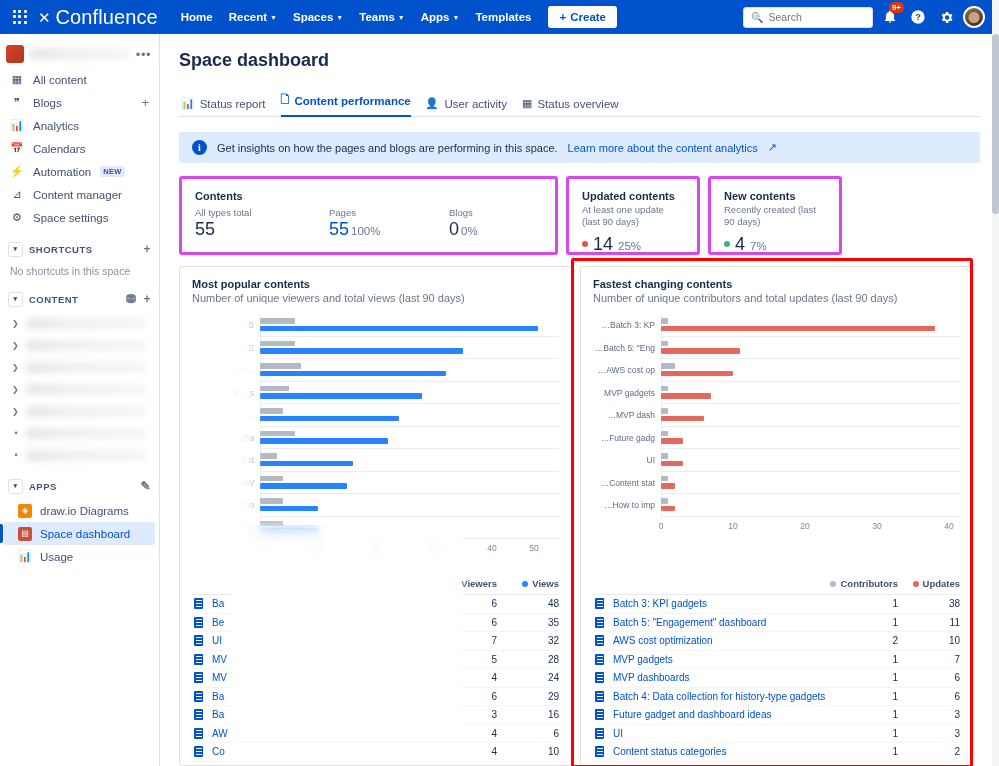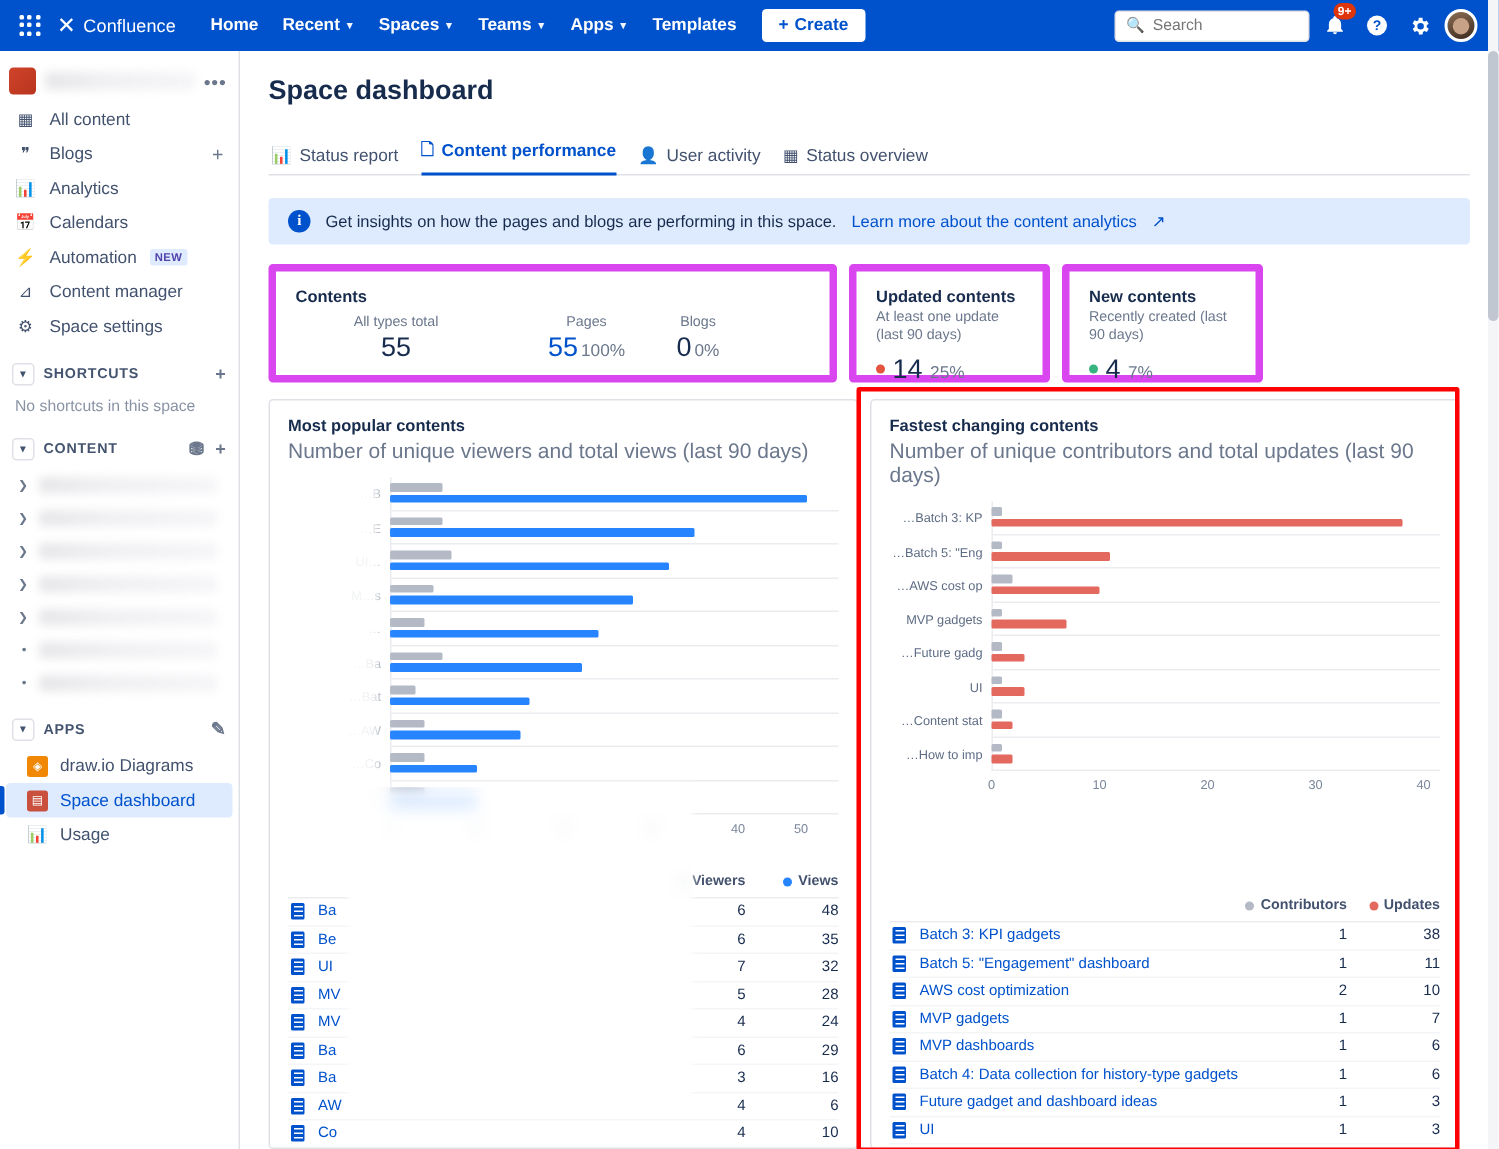--- a/index.html
+++ b/index.html
@@ -27,21 +27,21 @@
     gap: 2px; padding: 5px;
     cursor: pointer;
   }
   .app-switcher i { background: #fff; border-radius: 1px; display:block; width:3px; height:3px;}
   .brand {
     display: flex; align-items: center; gap: 5px;
     margin-left: 6px; margin-right: 16px;
     color: #fff;
   }
   .brand-logo { font-size: 15px; line-height: 1; }
-  .brand-name { font-size: 12px; font-weight: 400; letter-spacing: .1px; }
+  .brand-name { font-size: 20px; font-weight: 400; letter-spacing: .1px; }
   .nav-links { display: flex; align-items: center; gap: 2px; }
   .nav-link {
     color: #fff; font-size: 11.5px; font-weight: 600;
     padding: 6px 7px; border-radius: 3px; cursor: pointer;
     display: flex; align-items: center; gap: 3px;
     white-space: nowrap; position: relative;
   }
   .nav-link .caret { font-size: 7px; opacity: .95; }
   .nav-link.active::after {
     content: ''; position: absolute; left: 6px; right: 6px; bottom: -8px;
@@ -211,47 +211,47 @@
   .info-circle {
     width:15px; height:15px; border-radius:50%;
     background:#0052CC; color:#fff; font-size:10px; font-weight:700;
     display:flex; align-items:center; justify-content:center;
     font-family:"Liberation Serif", serif; flex-shrink:0;
   }
   .info-link { color:#0052CC; cursor:pointer; }
 
   .cards-row { display:flex; gap: 8px; margin-top: 13px; }
   .card {
-    background:#fff; border:5px solid #d946ef; border-radius:3px;
+    background:#fff; border:3px solid #d946ef; border-radius:3px;
     padding: 11px 13px; height: 79px;
   }
   .card-contents { width: 379px; }
   .card-sm { width: 134px; }
   .card-title { font-size: 11px; font-weight: 700; color:#172b4d; }
   .card-sub { font-size: 9.5px; color:#6b778c; margin-top: 2px; line-height: 1.25; }
-  .metrics { display:flex; margin-top: 5px; text-align: center; }
+  .metrics { display:flex; margin-top: 5px; }
   .metric { }
   .metric .lbl { font-size: 9.5px; color:#6b778c; }
   .metric .val { font-size: 18px; font-weight: 400; color:#172b4d; margin-top: 1px; }
   .metric .val .pct { font-size: 11.5px; color:#6b778c; margin-left: 2px; }
   .metric .val.blue { color:#0052CC; }
   .stat-line { display:flex; align-items:baseline; gap:5px; margin-top: 6px; }
   .dot { width:6px; height:6px; border-radius:50%; display:inline-block; flex-shrink:0; position:relative; top:-3px;}
   .stat-num { font-size: 18px; font-weight: 400; color:#172b4d; }
   .stat-pct { font-size: 11.5px; color:#6b778c; }
 
   
   .panels { display:flex; gap: 8px; margin-top: 11px; position: relative; }
   .panel {
     border:1px solid #dfe1e6; border-radius:3px; background:#fff;
     width: 393px; height: 500px; padding: 11px 12px 0 12px;
     position: relative; overflow: hidden;
   }
   .panel-title { font-size: 11px; font-weight: 700; color:#172b4d; }
-  .panel-sub { font-size: 14px; color:#6b778c; margin-top:2px; }
+  .panel-sub { font-size: 11px; color:#6b778c; margin-top:2px; }
 
   .highlight-box {
     position: absolute; left: 392px; top: -8px;
     width: 402px; height: 510px;
     border: 3px solid #ff0000; border-radius: 2px;
     pointer-events: none; z-index: 40;
   }
 
   
   .chart { position:relative; margin-top: 10px; height: 250px; }
@@ -798,20 +798,29 @@
             <div class="crow">
               <div class="clabel">MVP gadgets</div>
               <div class="cbars">
                 <div class="vgrid-zero"></div>
                 <div class="bar top" style="background: rgb(179, 186, 197); width: 7.2px;"></div>
                 <div class="bar bot" style="background: rgb(227, 104, 94); width: 50.4px;"></div>
                 <div class="gridline"></div>
               </div>
             </div>
             <div class="crow">
+              <div class="clabel">MVP dash…</div>
+              <div class="cbars">
+                <div class="vgrid-zero"></div>
+                <div class="bar top" style="background: rgb(179, 186, 197); width: 7.2px;"></div>
+                <div class="bar bot" style="background: rgb(227, 104, 94); width: 43.2px;"></div>
+                <div class="gridline"></div>
+              </div>
+            </div>
+            <div class="crow">
               <div class="clabel">Future gadg…</div>
               <div class="cbars">
                 <div class="vgrid-zero"></div>
                 <div class="bar top" style="background: rgb(179, 186, 197); width: 7.2px;"></div>
                 <div class="bar bot" style="background: rgb(227, 104, 94); width: 21.6px;"></div>
                 <div class="gridline"></div>
               </div>
             </div>
             <div class="crow">
               <div class="clabel">UI</div>

